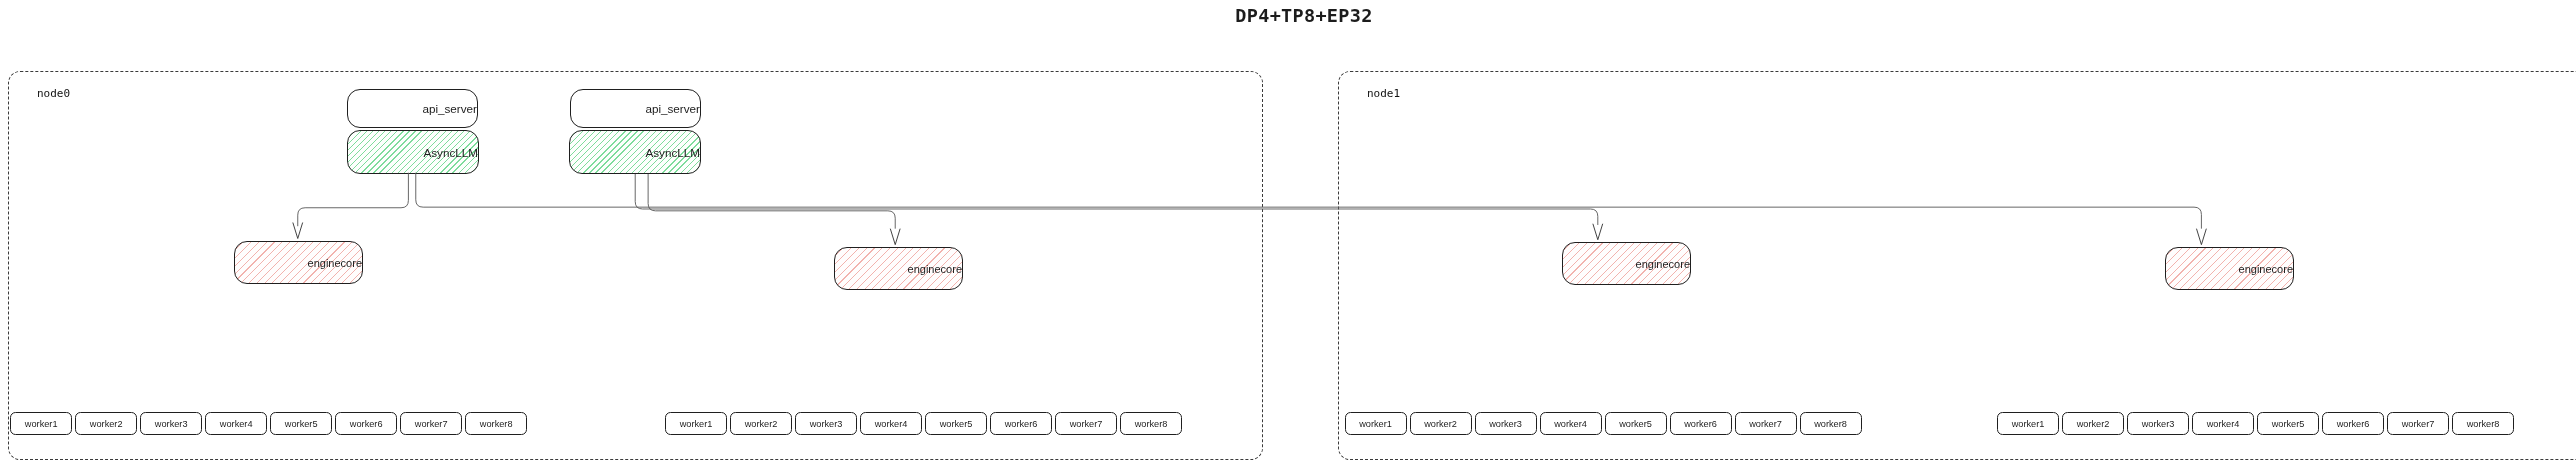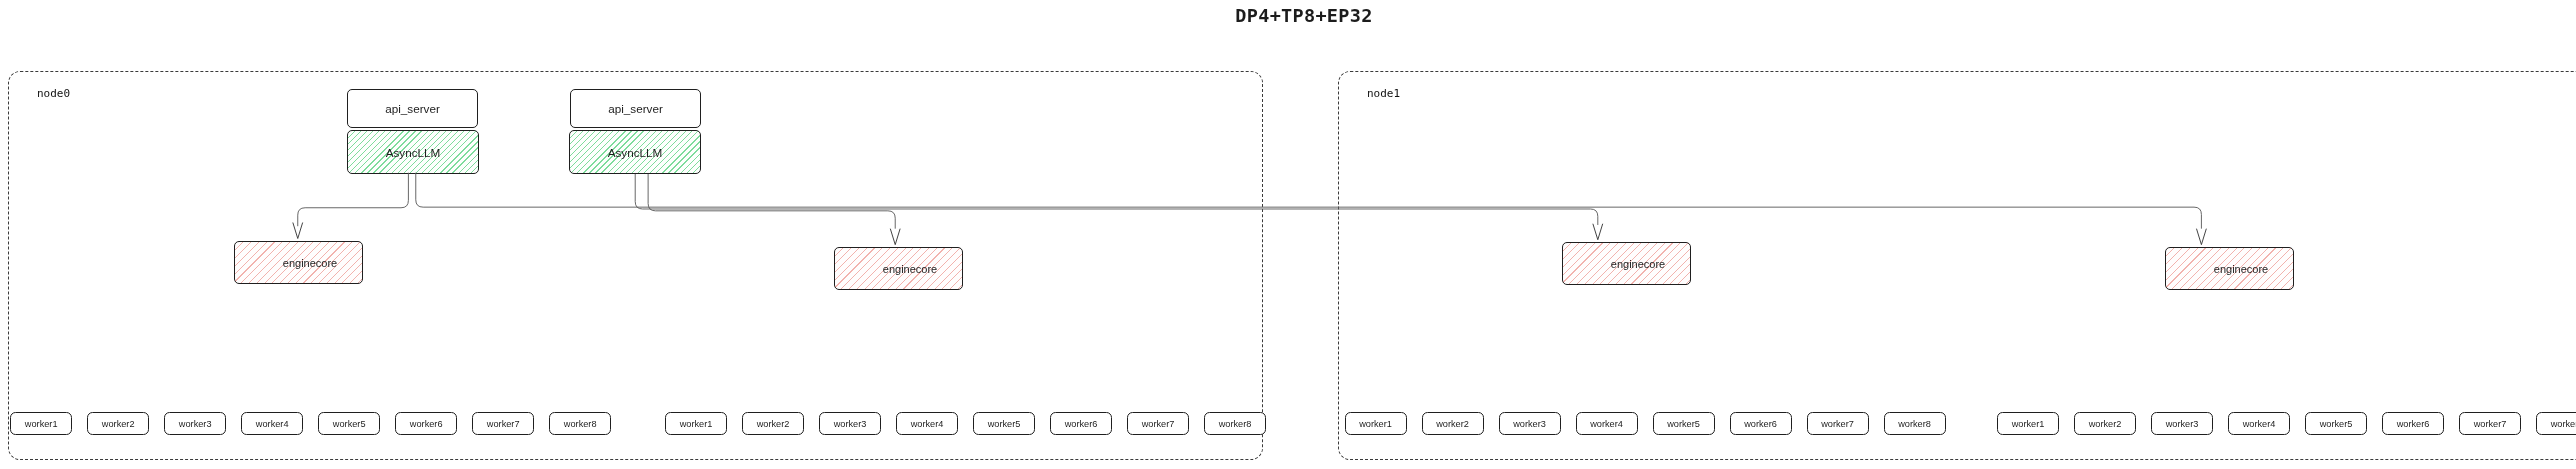--- a/index.html
+++ b/index.html
@@ -31,22 +31,22 @@
   .node-box.n1{left:1313px;margin-left:25px;}
   .node-label{
     position:absolute;left:28px;top:14.8px;
     font-family:"DejaVu Sans Mono", monospace;
     font-size:11px;color:#111;
   }
 
   .rbox{
     position:absolute;
     border:1.5px solid var(--border_dark);
-    border-radius:5px;
-    display:flex;align-items:center;justify-content:center;
+    border-radius:13px;
+    display:flex;align-items:center;justify-content:flex-end;
     background:#ffffff;
     font-size:11.7px;
   }
   .api-box{width:131px;height:39px;}
   .llm-box{
     width:132px;height:44px;
     background-color:#fdfffd;
     background-image:repeating-linear-gradient(135deg,
       var(--hatch_green) 0px, var(--hatch_green) 0.9px,
       rgba(255,255,255,0) 0.9px, rgba(255,255,255,0) 4.3px);
@@ -54,21 +54,21 @@
   .engine-box{
     width:129px;height:43px;font-size:11px;
     background-color:#fffdfd;
     background-image:repeating-linear-gradient(135deg,
       var(--hatch_pink) 0px, var(--hatch_pink) 0.8px,
       rgba(255,255,255,0) 0.8px, rgba(255,255,255,0) 5.5px);
     padding-left:23px;
   }
 
   .worker-row{
-    position:absolute;display:flex;gap:15px;
+    position:absolute;display:flex;gap:3px;
   }
   .worker-box{
     width:62px;height:23.4px;
     border:1.2px solid var(--border_dark);border-radius:5.5px;
     background:#ffffff;
     display:flex;align-items:center;justify-content:center;
     font-size:9.2px;white-space:nowrap;
   }
 
   .wires{position:absolute;left:0;top:0;pointer-events:none;}

